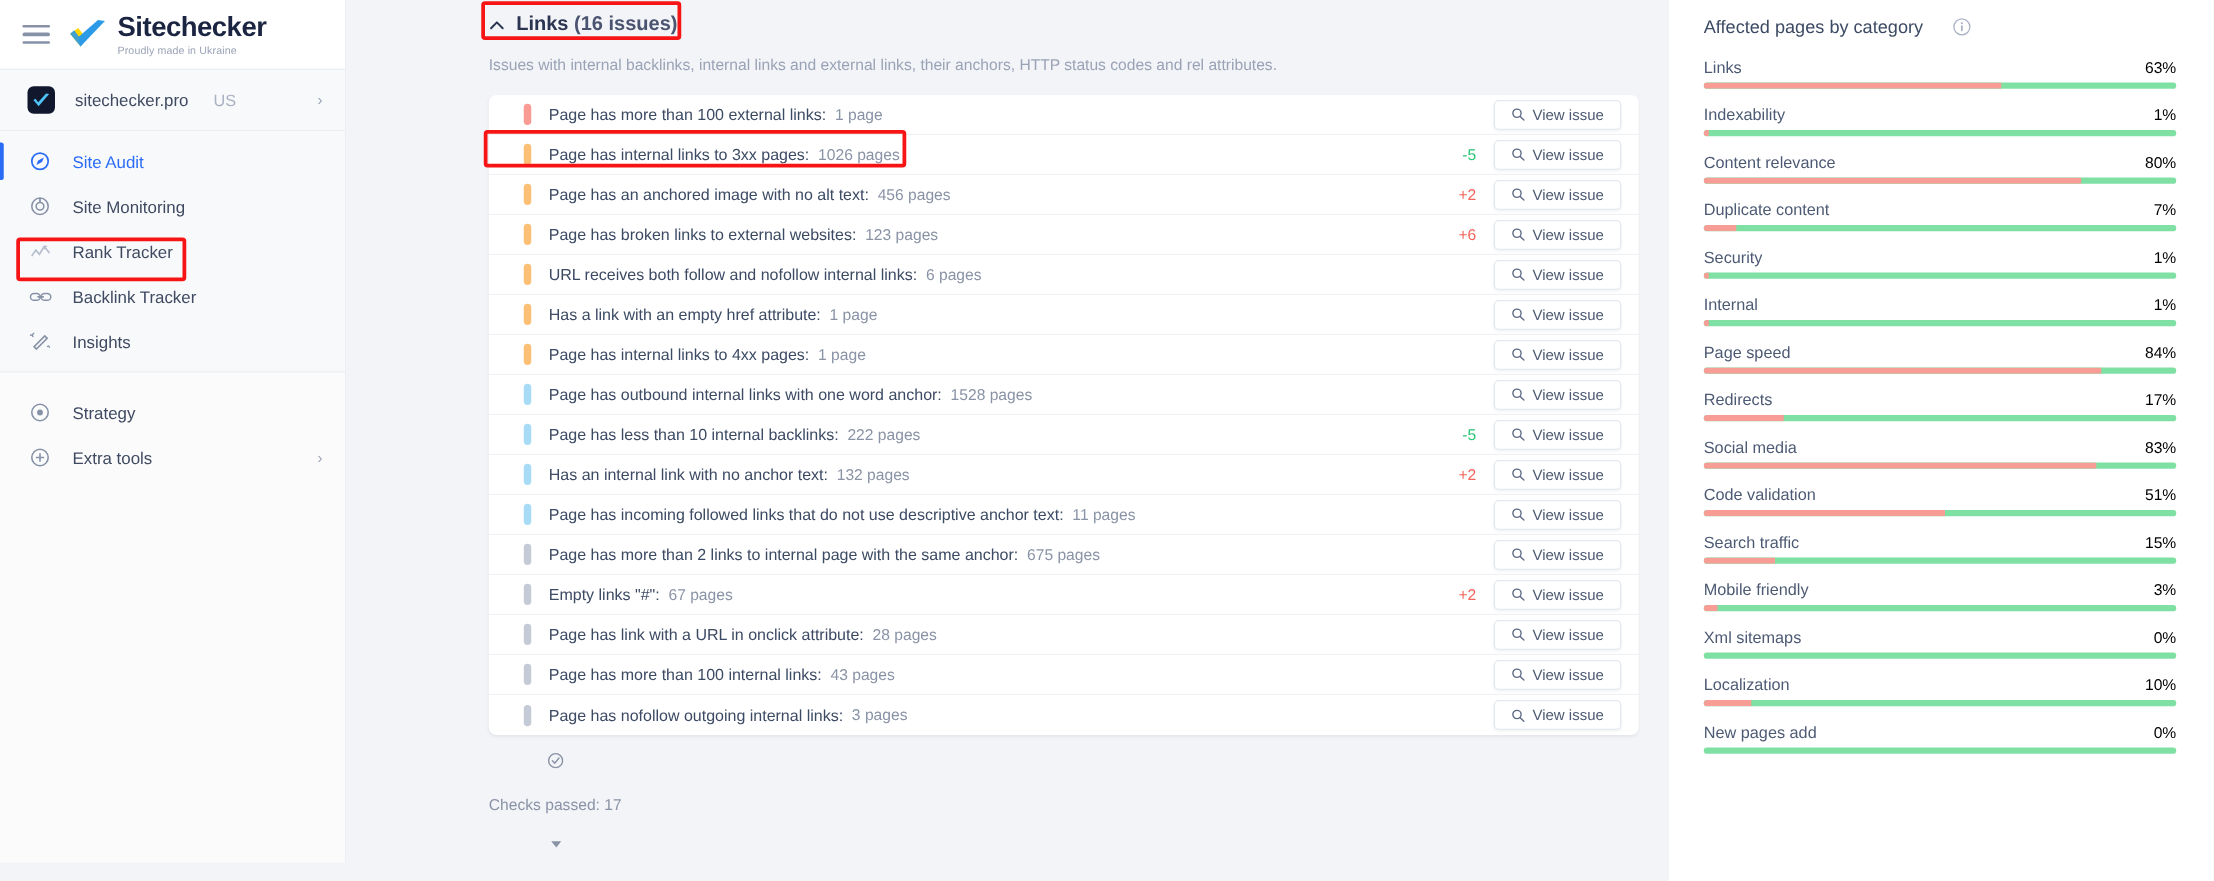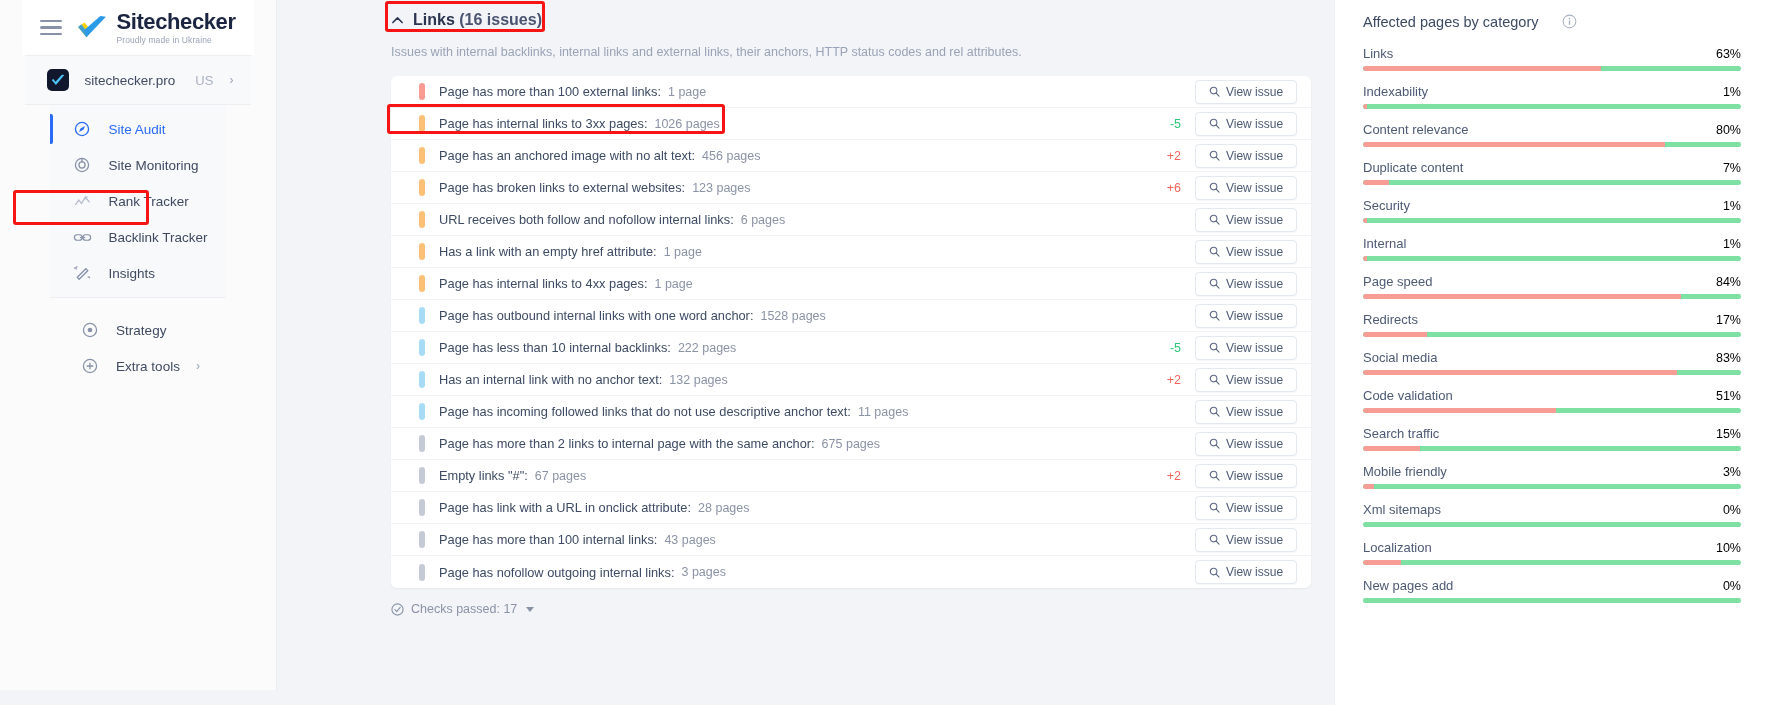--- a/index.html
+++ b/index.html
@@ -10,21 +10,21 @@
     overflow: hidden;
   }
   .app { display: flex; width: 1771px; height: 705px; }
 
   
   .sidebar {
     width: 277px; height: 690px;
     background: #fbfbfc;
     border-right: 1px solid #eceef2;
     flex: 0 0 277px;
-    display: flex; flex-direction: column; align-items: center;
+    display: flex; flex-direction: column;
   }
   .brand-row {
     height: 55px; display: flex; align-items: center; gap: 14px;
     padding: 0 18px; background: #ffffff;
   }
   .hamburger { width: 22px; height: 16px; display: flex; flex-direction: column;
                justify-content: space-between; cursor: pointer; flex: 0 0 22px; }
   .hamburger span { display: block; height: 2.4px; background: #8792a8; border-radius: 2px; }
   .logo-wrap { display: flex; align-items: center; gap: 8px; }
   .logo-check { width: 32px; height: 26px; flex: 0 0 32px; }
@@ -99,22 +99,22 @@
   .view-btn {
     margin-left: 14px; display: flex; align-items: center; gap: 6px;
     height: 24px; padding: 0 12px; border: 1px solid #e4e8ef; border-radius: 4px;
     background: #fff; font-size: 12px; color: #4d5a74; cursor: pointer; white-space: nowrap;
     box-shadow: 0 1px 1px rgba(30,40,70,.04); flex: 0 0 auto; width: 102px; justify-content:center;
   }
   .delta-slot { margin-left: auto; width: 40px; text-align: right; font-size: 12.5px; }
   .magnifier { width: 11px; height: 11px; flex: 0 0 11px; }
 
   .checks {
-    margin-top: 14px; display: flex; align-items: center; gap: 7px;
-    font-size: 12.5px; color: #8a93a6; cursor: pointer; width: fit-content;
+    margin-top: 14px; display: flex; align-items: center; gap: 22px;
+    font-size: 12.5px; color: #8a93a6; cursor: pointer; width: fit-content; flex-direction: column;
   }
   .check-circle { width: 13px; height: 13px; flex: 0 0 13px; }
   .tri-down { width: 0; height: 0; border-left: 4px solid transparent;
               border-right: 4px solid transparent; border-top: 5px solid #8a93a6; margin-left: 2px; }
 
   
   .right-col {
     flex: 1 1 auto; background: #fff; padding: 14px 30px 0 28px;
     border-left: 1px solid #eef0f4;
   }

